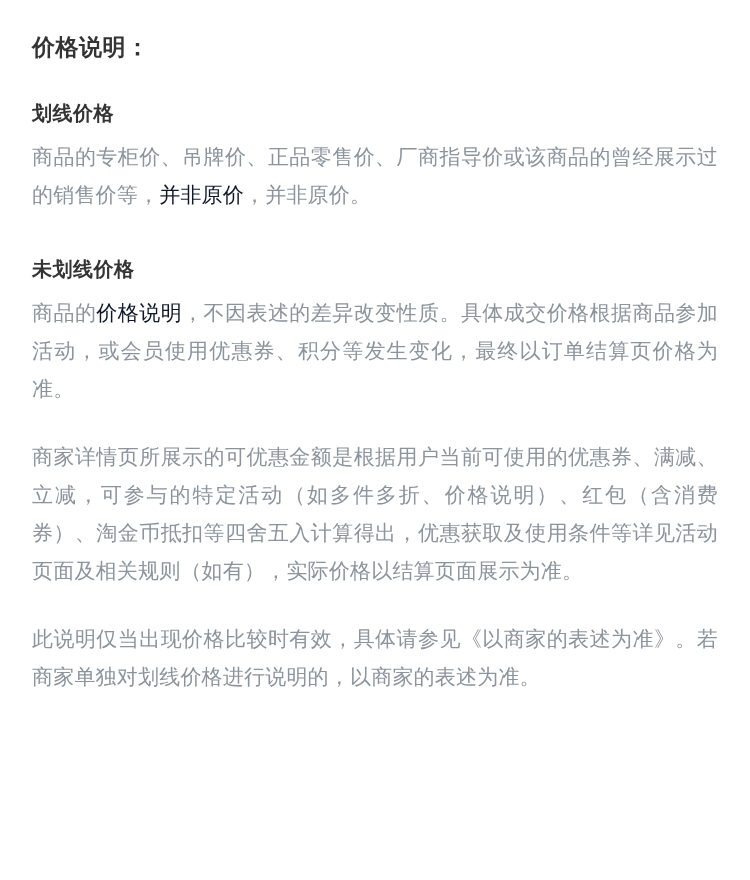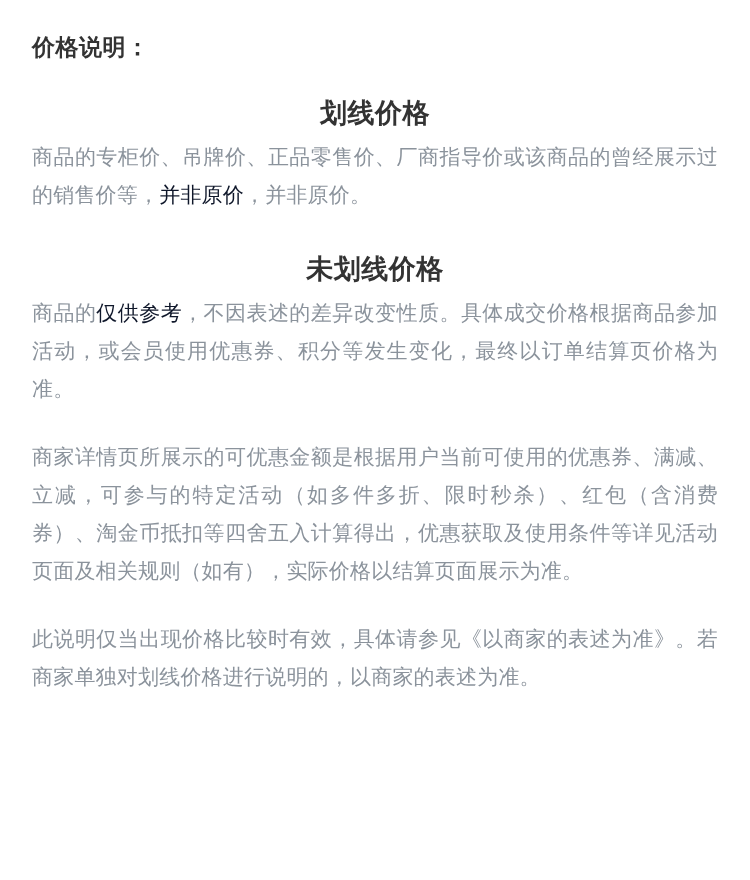--- a/index.html
+++ b/index.html
@@ -26,27 +26,26 @@
     line-height: 34px;
     color: #333333;
     font-weight: 700;
     letter-spacing: 0.5px;
     margin: 6px 0 0 0;
   }
   .section {
     margin-top: 34px;
   }
   .section-heading {
-    font-size: 27px;
+    font-size: 20px;
     line-height: 30px;
     color: #333333;
     font-weight: 700;
     letter-spacing: 0.5px;
     margin: 0 0 10px 0;
-    text-align: center;
   }
   .body-text {
     font-size: 21px;
     line-height: 38px;
     color: #8b939c;
     letter-spacing: 0.2px;
     margin: 0;
     text-align: justify;
     text-justify: inter-ideograph;
   }
@@ -71,21 +70,21 @@
     <h2 class="section-heading">划线价格</h2>
     <p class="body-text">
       <span>商品的专柜价、吊牌价、正品零售价、厂商指导价或该商品的曾经展示过的销售价等，</span><span class="highlight">并非原价</span><span>，并非原价。</span>
     </p>
   </div>
 
   <div class="section section-gap-lg">
     <h2 class="section-heading">未划线价格</h2>
 
     <p class="body-text">
-      <span>商品的</span><span class="highlight">仅供参考</span><span>，不因表述的差异改变性质。具体成交价格根据商品参加活动，或会员使用优惠券、积分等发生变化，最终以订单结算页价格为准。</span>
+      <span>商品的</span><span class="highlight">价格说明</span><span>，不因表述的差异改变性质。具体成交价格根据商品参加活动，或会员使用优惠券、积分等发生变化，最终以订单结算页价格为准。</span>
     </p>
 
-    <p class="body-text para-gap">商家详情页所展示的可优惠金额是根据用户当前可使用的优惠券、满减、立减，可参与的特定活动（如多件多折、限时秒杀）、红包（含消费券）、淘金币抵扣等四舍五入计算得出，优惠获取及使用条件等详见活动页面及相关规则（如有），实际价格以结算页面展示为准。</p>
+    <p class="body-text para-gap">商家详情页所展示的可优惠金额是根据用户当前可使用的优惠券、满减、立减，可参与的特定活动（如多件多折、价格说明）、红包（含消费券）、淘金币抵扣等四舍五入计算得出，优惠获取及使用条件等详见活动页面及相关规则（如有），实际价格以结算页面展示为准。</p>
 
     <p class="body-text para-gap">此说明仅当出现价格比较时有效，具体请参见《以商家的表述为准》。若商家单独对划线价格进行说明的，以商家的表述为准。</p>
   </div>
 
 </div>
 
 </body></html>

